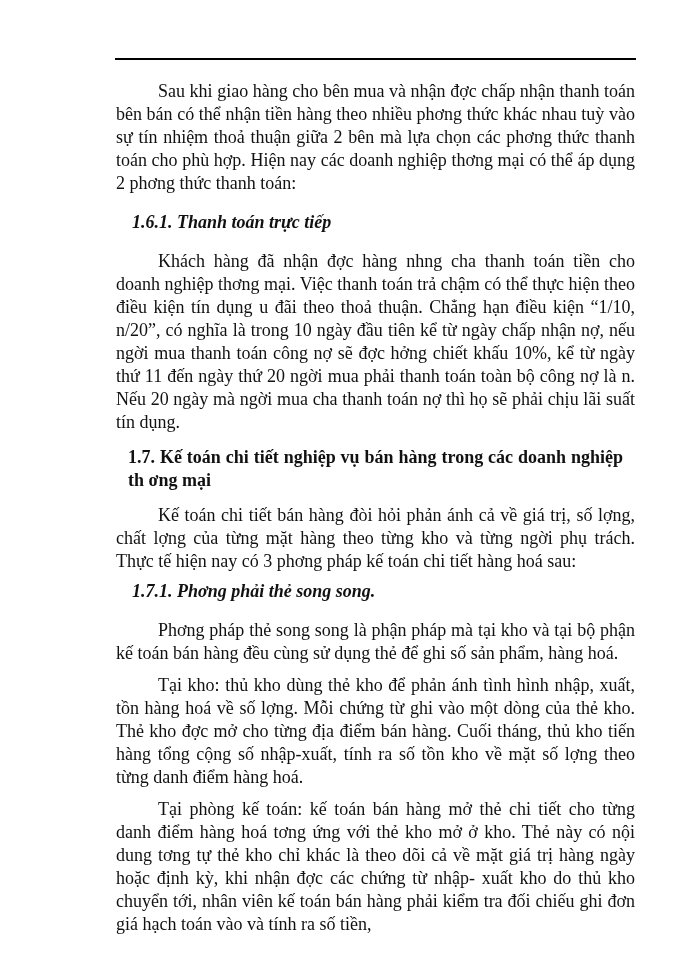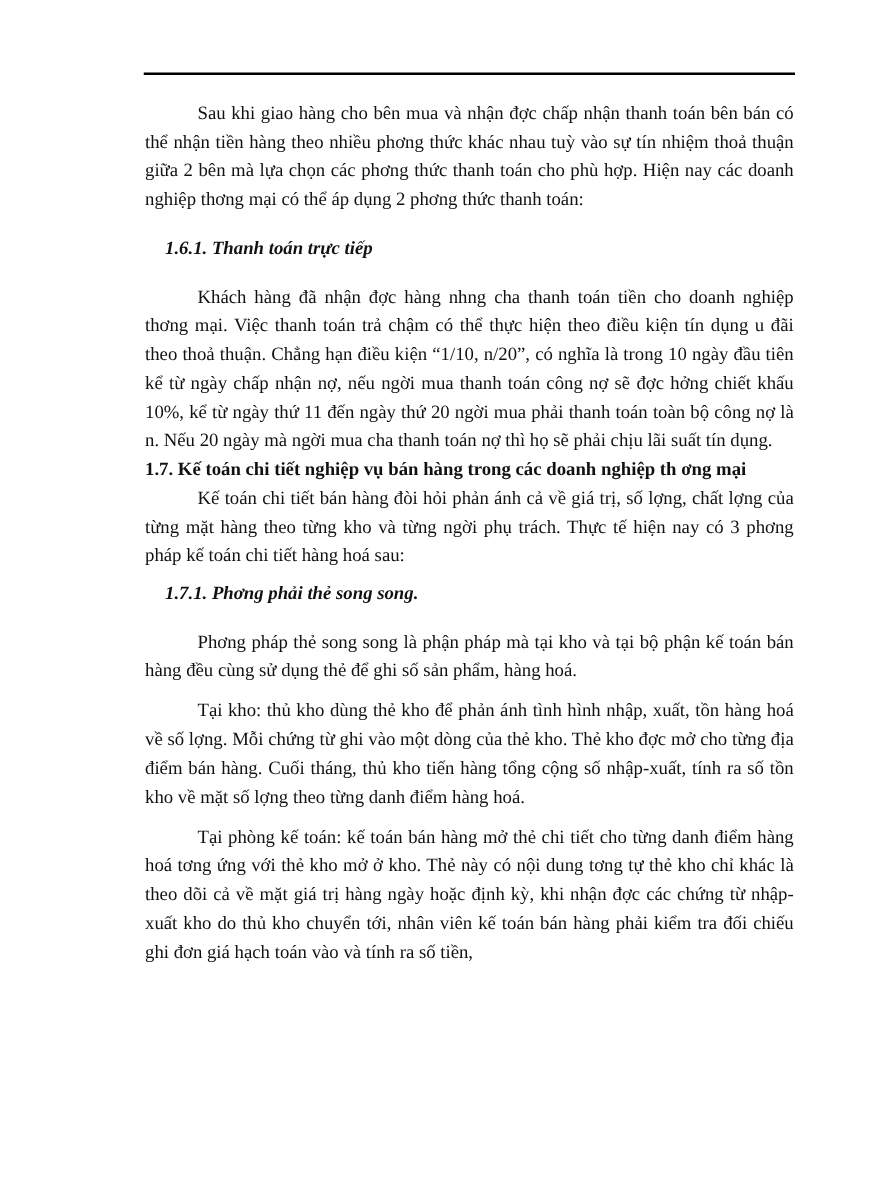--- a/index.html
+++ b/index.html
@@ -1,24 +1,24 @@
 <!DOCTYPE html>
 <html><head>
 <meta charset="utf-8">
 <style>
   html, body { margin: 0; padding: 0; background: #ffffff; }
   body { width: 700px; height: 960px; position: relative; overflow: hidden; }
   .page { position: absolute; left: 0; top: 0; width: 700px; height: 960px; background: #fff; }
   .rule { position: absolute; left: 115px; top: 58px; width: 521px; height: 2px; background: #000; }
   .text { position: absolute; left: 116px; top: 80px; width: 519px;
-          font-family: "Liberation Serif", "DejaVu Serif", serif; font-size: 15px; color: #111;
+          font-family: "Liberation Serif", "DejaVu Serif", serif; font-size: 18px; color: #111;
           line-height: 23px; text-align: justify; }
   .p { margin: 0; text-indent: 42px; }
   .h3 { margin: 16px; font-style: italic; font-weight: bold; }
-  .h2 { margin: 0; font-weight: bold; }
+  .h2 { margin: 12px; font-weight: bold; }
   .gap-s { margin-top: 7px; }
   .gap-m { margin-top: 9px; }
 </style>
 </head>
 <body>
 
 <div class="page">
   <div class="rule"></div>
   <div class="text">
     <p class="p">Sau khi giao hàng cho bên mua và nhận đợc   chấp nhận thanh toán bên bán có thể nhận tiền hàng theo nhiều phơng   thức khác nhau tuỳ vào sự tín nhiệm thoả thuận giữa 2 bên mà lựa chọn các phơng   thức thanh toán cho phù hợp. Hiện nay các doanh nghiệp thơng   mại có thể áp dụng 2 phơng   thức thanh toán:</p>

